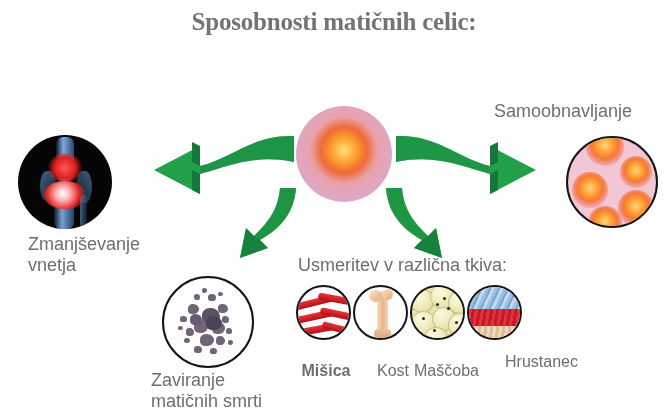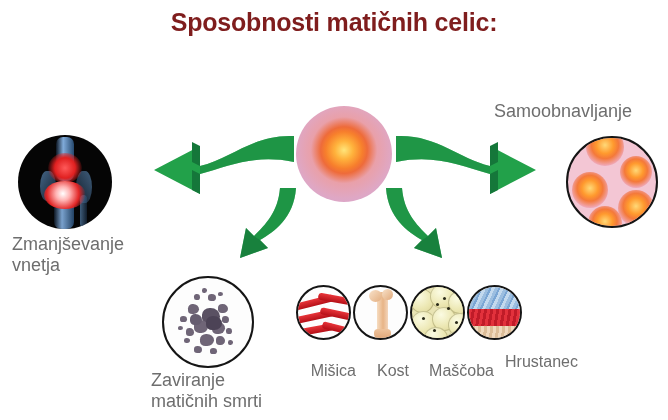--- a/index.html
+++ b/index.html
@@ -11,22 +11,23 @@
     overflow:hidden;position:relative;
   }
   #infographic{position:absolute;inset:0;width:668px;height:420px;}
 
   
   .title{
     position:absolute;left:0;top:8px;width:668px;
     text-align:center;
     font-size:25px;font-weight:bold;
     letter-spacing:-0.2px;
-    color:#7f1d1d;
+    color:#737373;
     white-space:nowrap;
+    font-family:Liberation Serif, serif;
   }
 
   
   .cap{
     position:absolute;
     color:#6e6e6e;
     font-size:18px;
     line-height:21px;
     font-weight:400;
     white-space:pre-line;
@@ -147,21 +148,21 @@
 
   <div class="node" id="knee">
     <div class="bone-top"></div>
     <div class="bone-flareL"></div>
     <div class="bone-flareR"></div>
     <div class="bone-bot"></div>
     <div class="bone-fib"></div>
     <div class="knee-glowA"></div>
     <div class="knee-glowB"></div>
   </div>
-  <div class="cap" style="left:12px;top:234px;width:160px;">Zmanjševanje
+  <div class="cap" style="left:28px;top:234px;width:160px;">Zmanjševanje
 vnetja</div>
 
   <div class="cap" style="left:494px;top:101px;width:180px;">Samoobnavljanje</div>
   <div class="node ring" id="renew">
     <div class="daughter" style="left:18px;top:-10px;width:38px;height:38px;"></div>
     <div class="daughter" style="left:52px;top:18px;width:32px;height:32px;"></div>
     <div class="daughter" style="left:4px;top:34px;width:36px;height:36px;"></div>
     <div class="daughter" style="left:50px;top:52px;width:36px;height:36px;"></div>
     <div class="daughter" style="left:20px;top:68px;width:34px;height:34px;"></div>
   </div>
@@ -186,20 +187,21 @@
     <i style="left:38px;top:10px;width:5px;height:5px;"></i>
     <i style="left:54px;top:14px;width:5px;height:4px;"></i>
     <i style="left:64px;top:62px;width:5px;height:5px;"></i>
     <i style="left:14px;top:48px;width:5px;height:4px;"></i>
     <i style="left:42px;top:38px;width:16px;height:14px;background:#4c4356;"></i>
     <i style="left:26px;top:36px;width:12px;height:11px;background:#665d70;"></i>
   </div>
   <div class="cap" style="left:151px;top:370px;width:150px;">Zaviranje
 matičnih smrti</div>
 
+  <div class="cap" style="left:298px;top:255px;width:330px;">Usmeritev v različna tkiva:</div>
 
   <div class="node ring tis" id="tis-muscle">
     <div class="fiber" style="left:-4px;top:12px;width:40px;transform:rotate(-14deg);"></div>
     <div class="fiber" style="left:20px;top:9px;width:40px;transform:rotate(10deg);"></div>
     <div class="fiber" style="left:-2px;top:26px;width:38px;transform:rotate(-12deg);"></div>
     <div class="fiber" style="left:22px;top:24px;width:38px;transform:rotate(12deg);"></div>
     <div class="fiber" style="left:2px;top:39px;width:34px;transform:rotate(-10deg);"></div>
     <div class="fiber" style="left:24px;top:38px;width:32px;transform:rotate(14deg);"></div>
   </div>
 
@@ -226,18 +228,18 @@
     <div class="adipo-nuc" style="left:21px;top:42px;"></div>
     <div class="adipo-nuc" style="left:31px;top:10px;"></div>
   </div>
 
   <div class="node ring tis" id="tis-cart">
     <div class="cart-blue"></div>
     <div class="cart-red"></div>
     <div class="cart-tan"></div>
   </div>
 
-  <div class="cap cap-sm" style="left:296px;top:362px;width:60px;text-align:right;">Mišica</div>
+  <div class="cap cap-sm" style="left:296px;top:362px;width:60px;text-align:center;font-weight:bold;">Mišica</div>
   <div class="cap cap-sm" style="left:363px;top:362px;width:60px;text-align:center;">Kost</div>
-  <div class="cap cap-sm" style="left:414px;top:362px;width:80px;text-align:right;">Maščoba</div>
+  <div class="cap cap-sm" style="left:414px;top:362px;width:80px;text-align:left;">Maščoba</div>
   <div class="cap cap-sm" style="left:505px;top:353px;width:100px;text-align:left;">Hrustanec</div>
 
 </div>
 
 </body></html>

